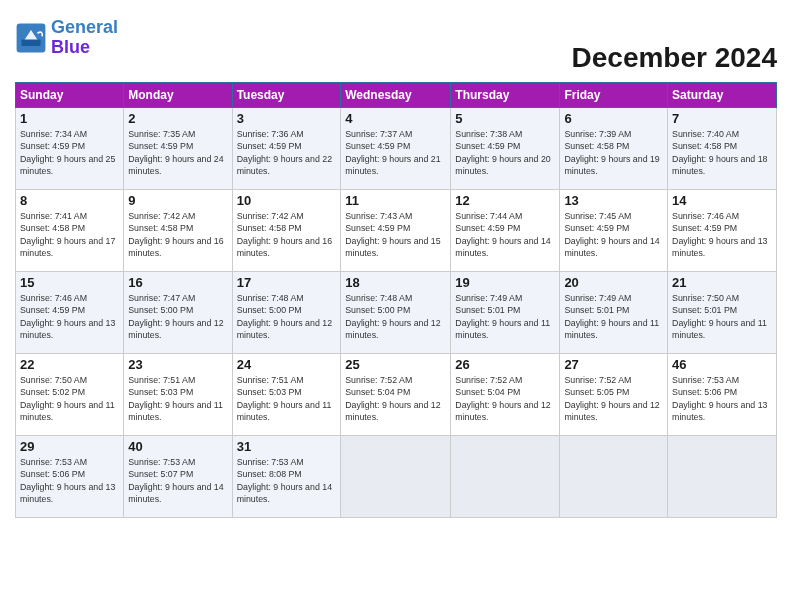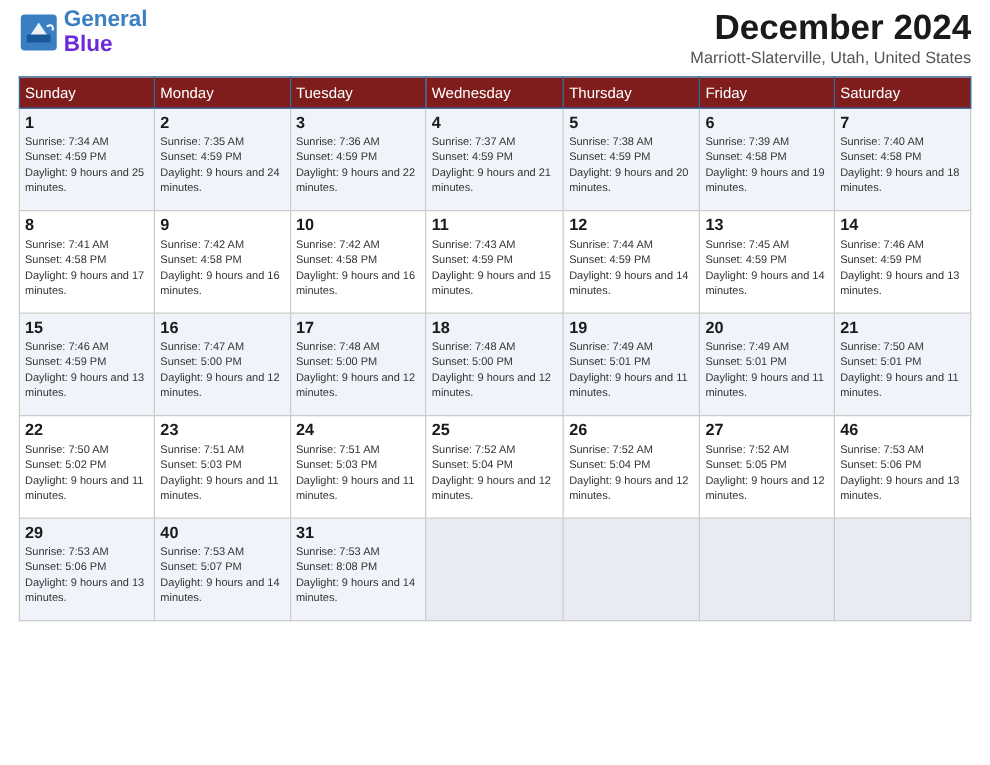--- a/index.html
+++ b/index.html
@@ -6,21 +6,21 @@
     body {
       width: 792px;
       height: 612px;
       font-family: Arial, sans-serif;
       background: #fff;
       overflow: hidden;
     }
     .page {
       width: 792px;
       height: 612px;
-      padding: 6px 15px;
+      padding: 18px 15px;
     }
     .header {
       display: flex;
       justify-content: space-between;
       align-items: flex-start;
       margin-bottom: 8px;
     }
     .logo {
       display: flex;
       align-items: center;
@@ -34,42 +34,43 @@
     .logo-text span {
       color: #3a7fc1;
     }
     .logo-icon {
       width: 32px;
       height: 32px;
       margin-right: 4px;
     }
     .title-block {
       text-align: right;
+      margin-top: 24px;
     }
     .month-title {
       font-size: 28px;
       font-weight: bold;
       color: #1a1a1a;
     }
     .location {
       font-size: 13px;
       color: #555;
     }
     .calendar {
       width: 100%;
       border-collapse: collapse;
       font-size: 9.5px;
     }
     .calendar th {
-      background: #7f1d1d;
+      background: #a21caf;
       color: #fff;
       padding: 5px 4px;
       text-align: left;
       font-size: 12px;
-      font-weight: normal;
+      font-weight: bold;
       border: 1px solid #2d6aa0;
     }
     .calendar td {
       border: 1px solid #ccc;
       vertical-align: top;
       padding: 3px 4px;
       width: 113px;
       height: 82px;
       background: #fff;
     }
@@ -107,21 +108,20 @@
         <rect x="8" y="22" width="24" height="8" rx="1" fill="#1a5a9a"></rect>
         <path d="M28,14 Q35,10 34,18" stroke="white" stroke-width="2" fill="none"></path>
       </svg>
       <div class="logo-text">
         <div><span>General</span></div>
         <div><span style="color:#6d28d9">Blue</span></div>
       </div>
     </div>
     <div class="title-block">
       <div class="month-title">December 2024</div>
-      <div class="location">Marriott-Slaterville, Utah, United States</div>
     </div>
   </div>
 
   <table class="calendar">
     <thead>
       <tr>
         <th>Sunday</th>
         <th>Monday</th>
         <th>Tuesday</th>
         <th>Wednesday</th>

